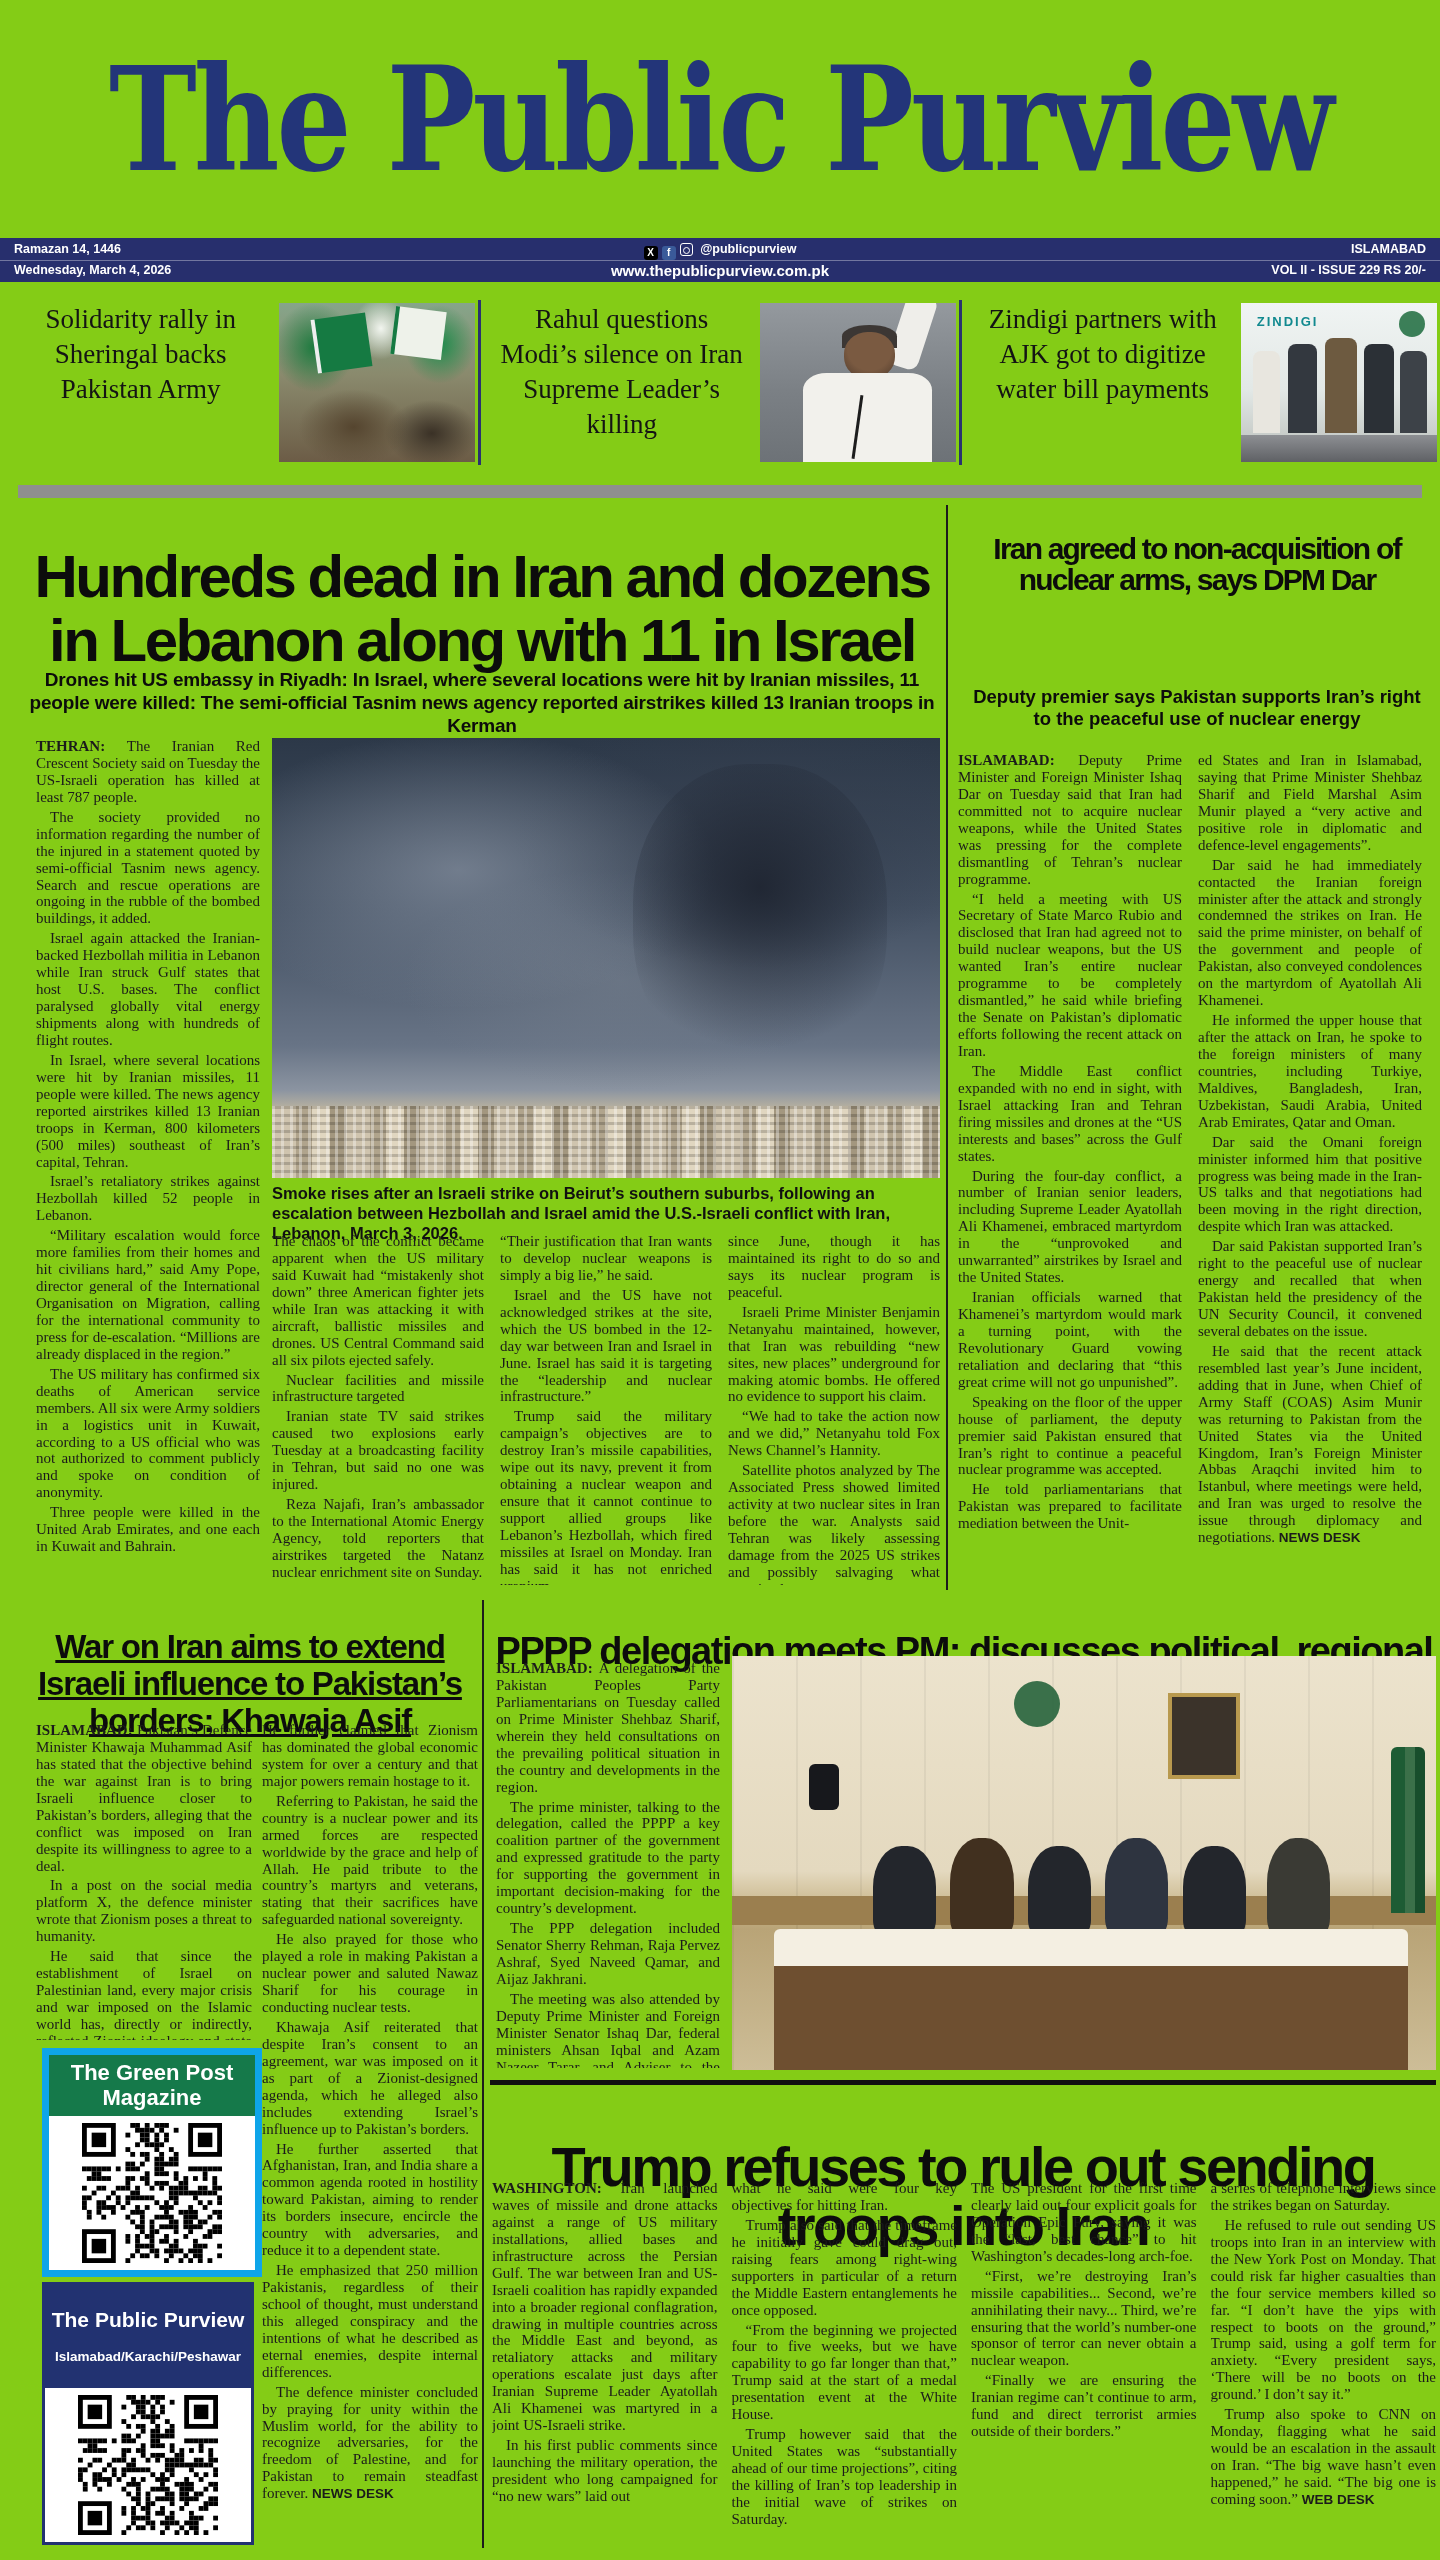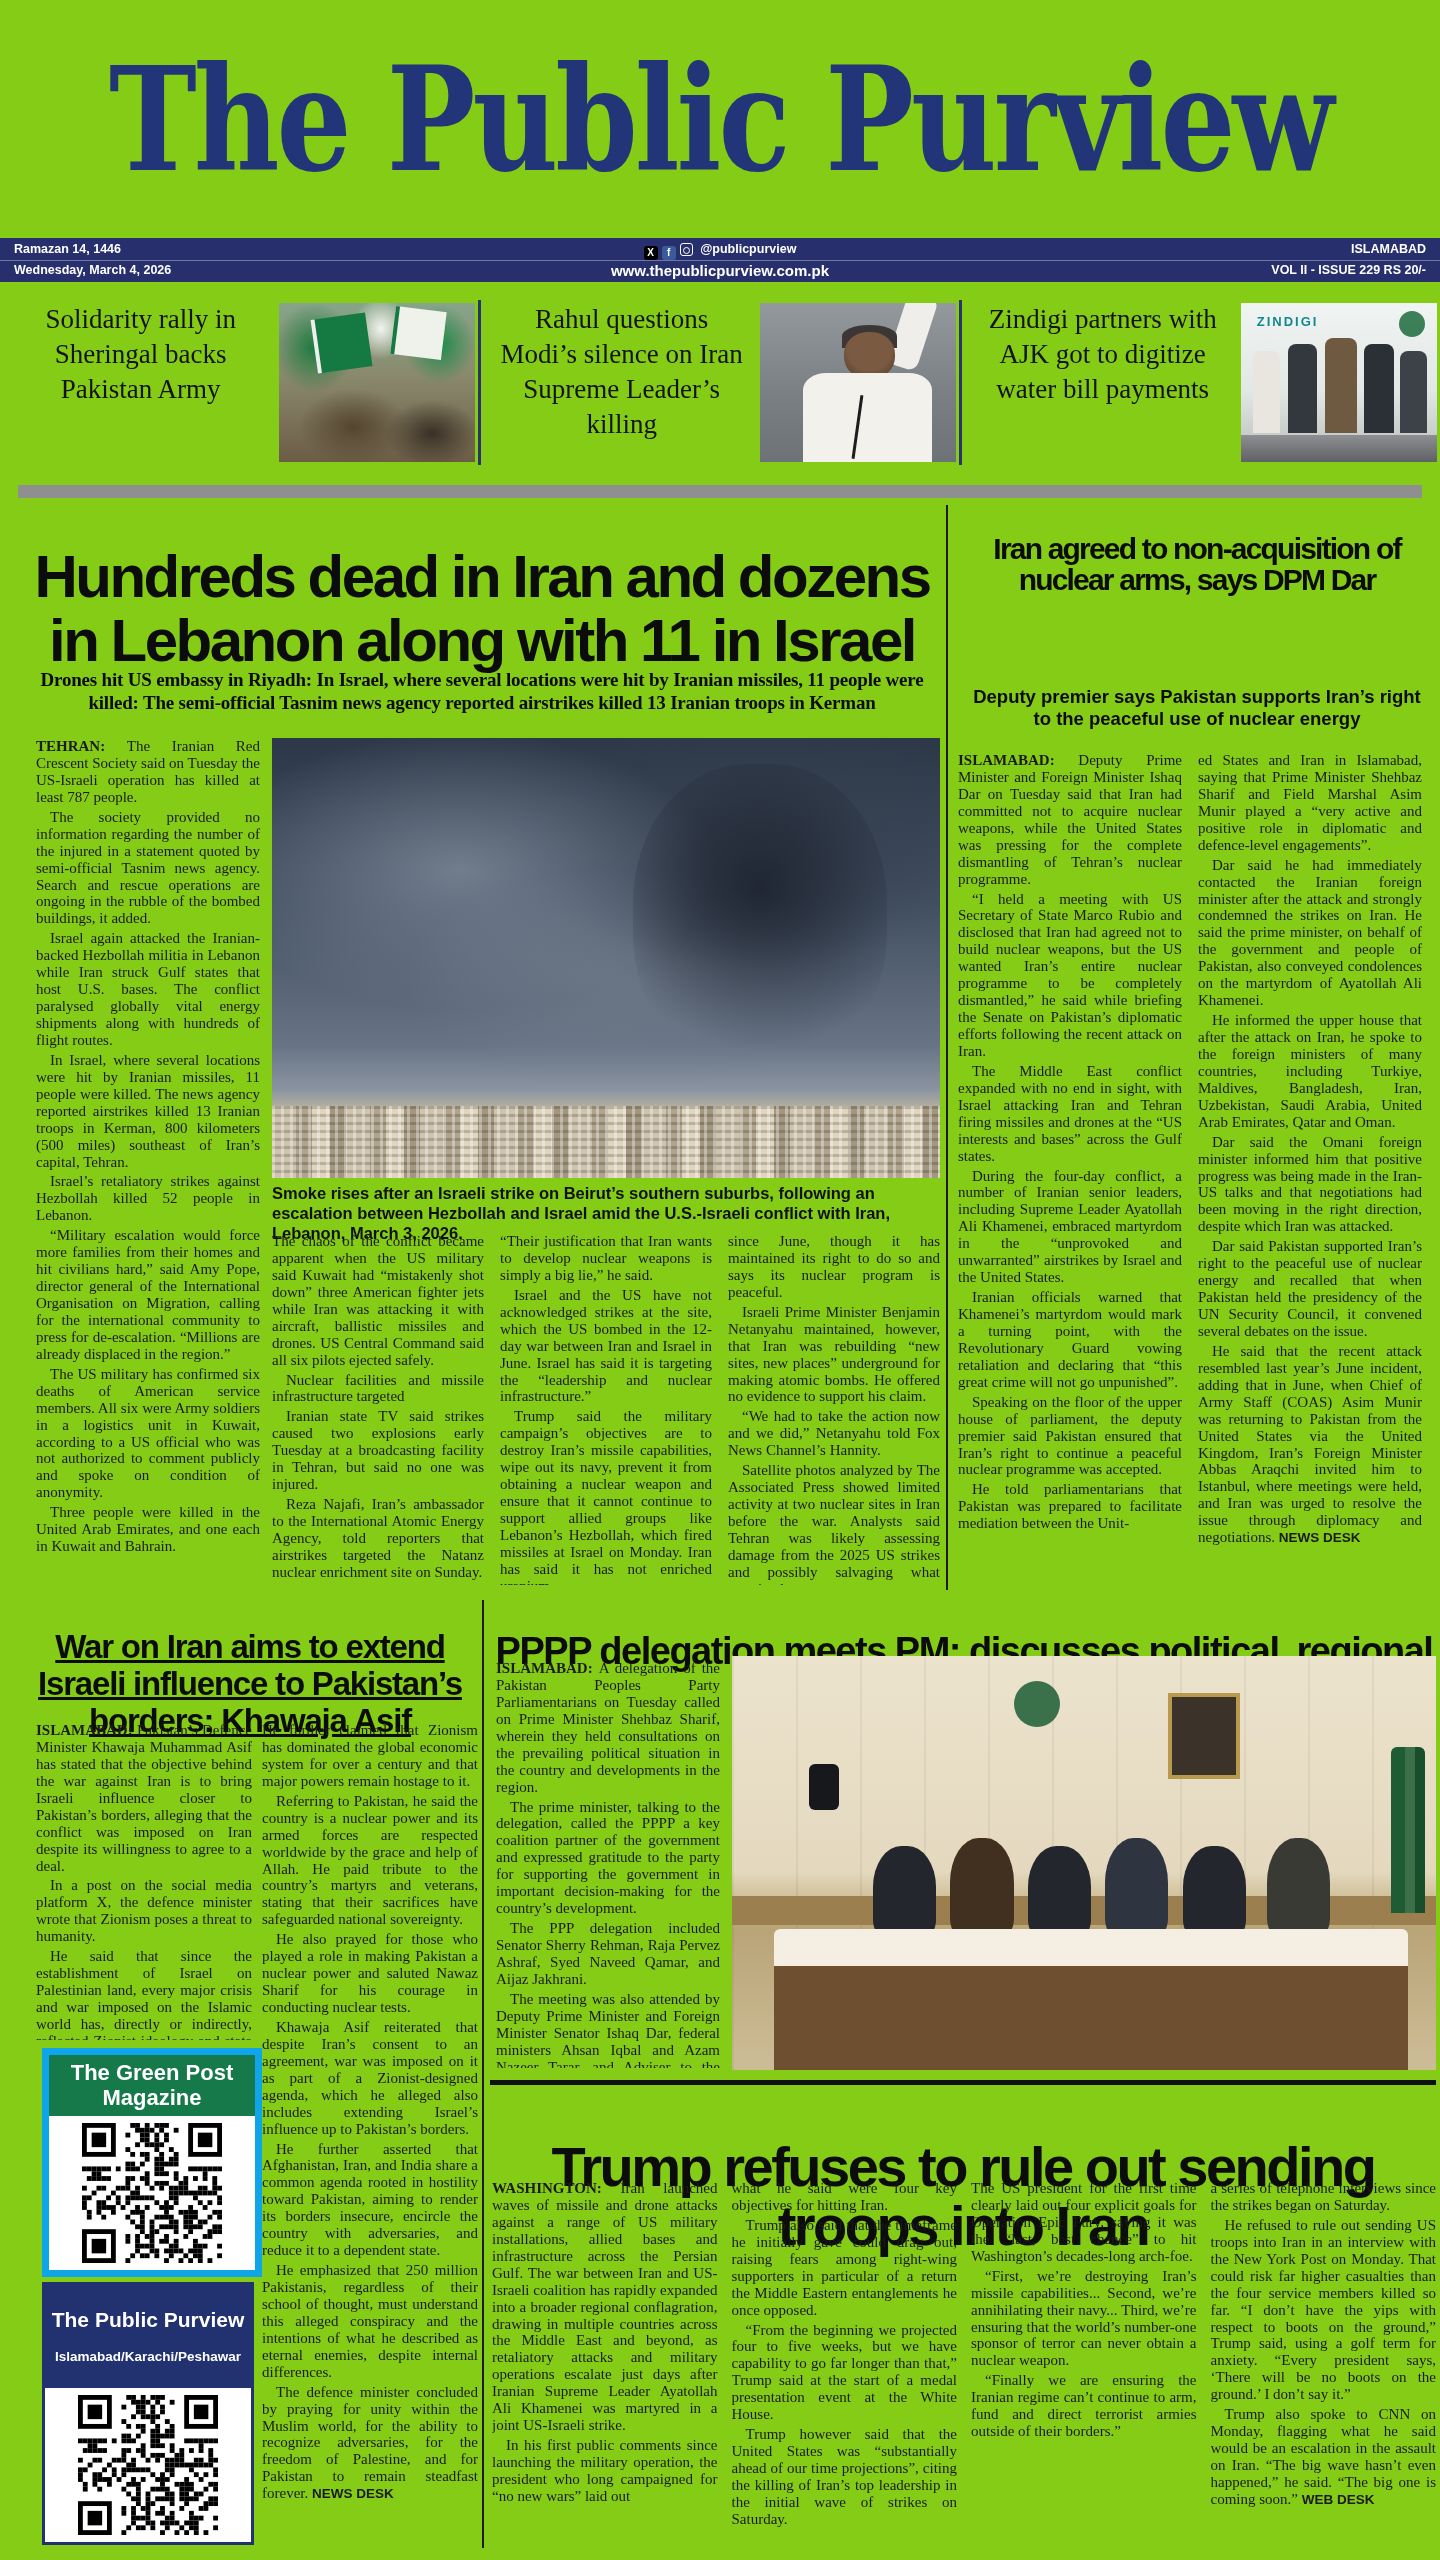--- a/index.html
+++ b/index.html
@@ -55,21 +55,21 @@
   .ph-zindigi .person{position:absolute;bottom:18%;border-radius:8px 8px 0 0;}
   .ph-zindigi .desk{position:absolute;left:0;right:0;bottom:0;height:17%;background:linear-gradient(180deg,#8d8f93,#5f6165);}
   
   .graybar{position:absolute;top:485px;left:18px;width:1404px;height:13px;background:#8f8f8f;}
   .vline{position:absolute;background:#1c1c1c;width:2px;}
   
   .hl{font-family:"Liberation Sans",sans-serif;font-weight:bold;color:#0c0c0c;}
   .lead-hl{position:absolute;top:505px;left:22px;width:920px;text-align:center;
     font-size:60px;line-height:1.06;letter-spacing:-2.5px;word-spacing:-1px;}
   .lead-sub{position:absolute;top:668px;left:26px;width:912px;text-align:center;
-    font-size:19px;line-height:1.22;letter-spacing:-.2px;font-family:Liberation Serif, serif;}
+    font-size:19px;line-height:1.22;letter-spacing:-.2px;}
   .dpm-hl{position:absolute;top:508px;left:960px;width:474px;text-align:center;
     font-size:30px;line-height:1.05;letter-spacing:-1.8px;}
   .dpm-sub{position:absolute;top:686px;left:962px;width:470px;text-align:center;
     font-size:18.5px;line-height:1.2;}
   
   .col{font-size:15px;line-height:1.13;text-align:justify;overflow:hidden;}
   .col p{margin:0 0 3px;text-indent:14px;}
   .col p:first-child{text-indent:0;}
   .dateline{font-weight:bold;}
   .byline{font-family:"Liberation Sans",sans-serif;font-weight:bold;font-size:13.5px;}

